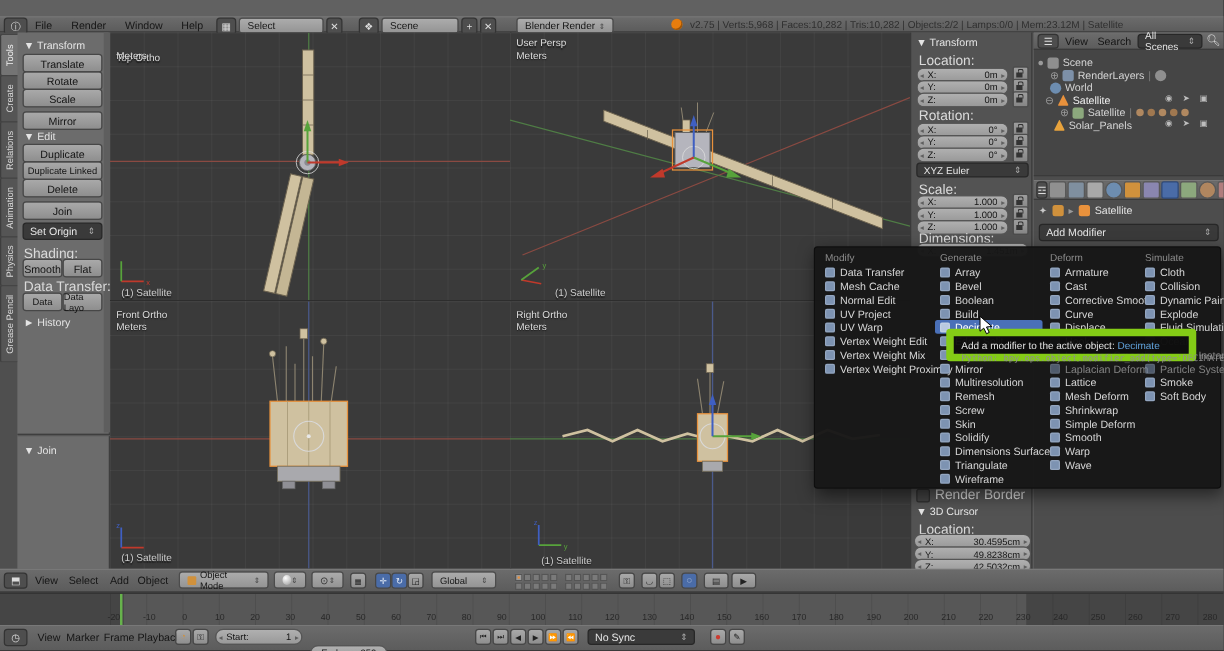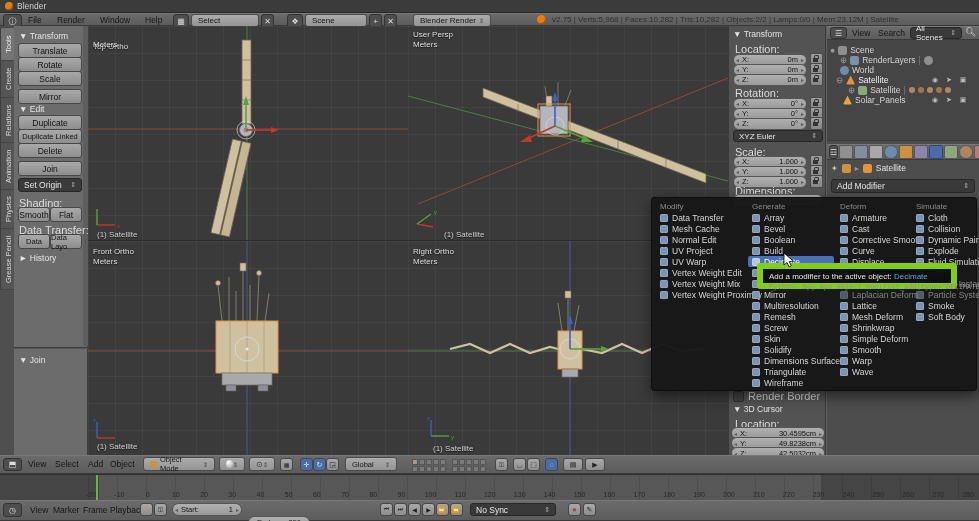--- a/index.html
+++ b/index.html
@@ -79,24 +79,20 @@
   .laygrid{display:grid;grid-template-columns:repeat(5,6px);grid-template-rows:6px 6px;gap:1px;}
   .laygrid i{background:#7a7a7a;border:1px solid #555;}
   .laygrid i.on{background:#9a9a9a;position:relative;}
   .laygrid i.on::after{content:"";position:absolute;left:1px;top:1px;width:2px;height:2px;background:#e8913c;border-radius:50%;}
 </style>
 </head>
 <body>
 
 <div id="app">
 
-  <div class="abs" style="left:0;top:0;width:979px;height:13px;background:#3b3b3b;border-bottom:1px solid #2a2a2a;display:flex;align-items:center;gap:4px;padding-left:5px;">
-    <span style="width:8px;height:8px;border-radius:50%;background:#e87d0d;box-shadow:inset -1px -1px 0 #9e5508;"></span>
-    <span style="color:#cfcfcf;font-size:8.5px;">Blender</span>
-  </div>
 
   <div class="abs hdr" style="left:0;top:13px;width:979px;height:13px;"></div>
   <div class="abs icochip" style="left:3px;top:14px;width:19px;">ⓘ</div>
   <span class="abs mtxt" style="left:28px;top:14px;">File</span>
   <span class="abs mtxt" style="left:57px;top:14px;">Render</span>
   <span class="abs mtxt" style="left:100px;top:14px;">Window</span>
   <span class="abs mtxt" style="left:145px;top:14px;">Help</span>
 
   <div class="abs icochip" style="left:173px;top:14px;width:16px;">▦</div>
   <div class="abs fld" style="left:191px;top:14px;width:68px;height:13px;border-radius:3px;">

